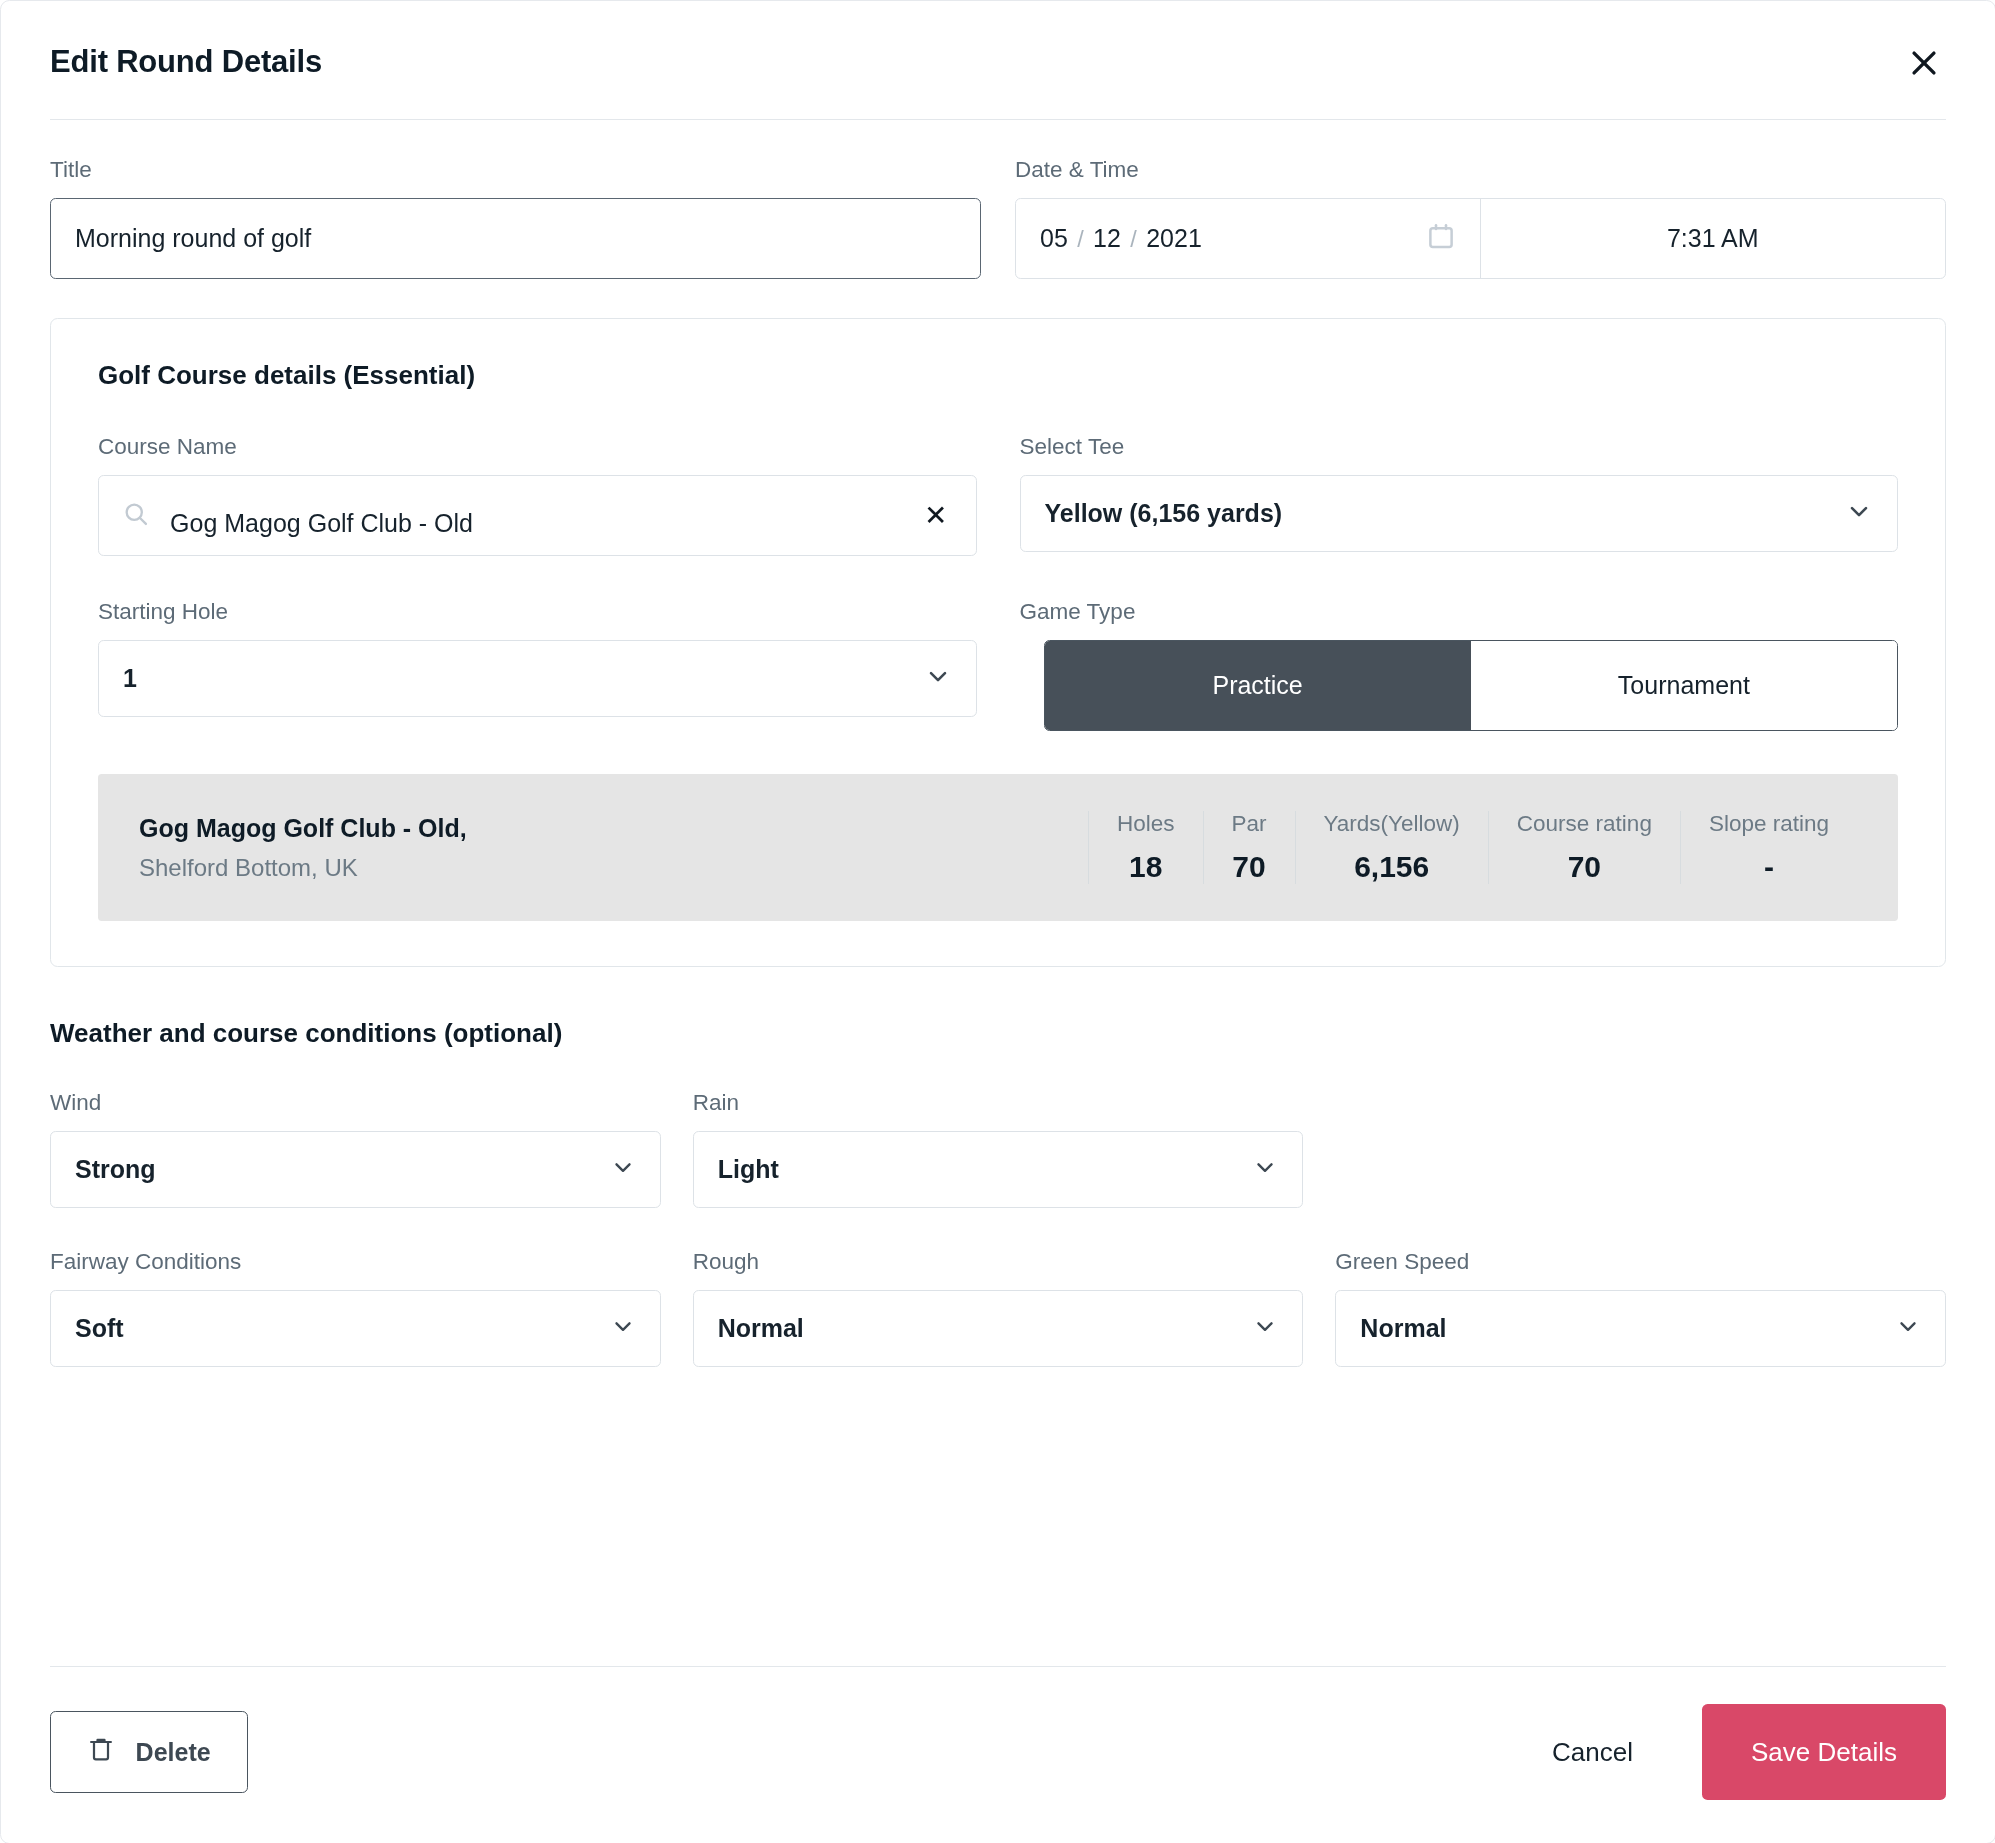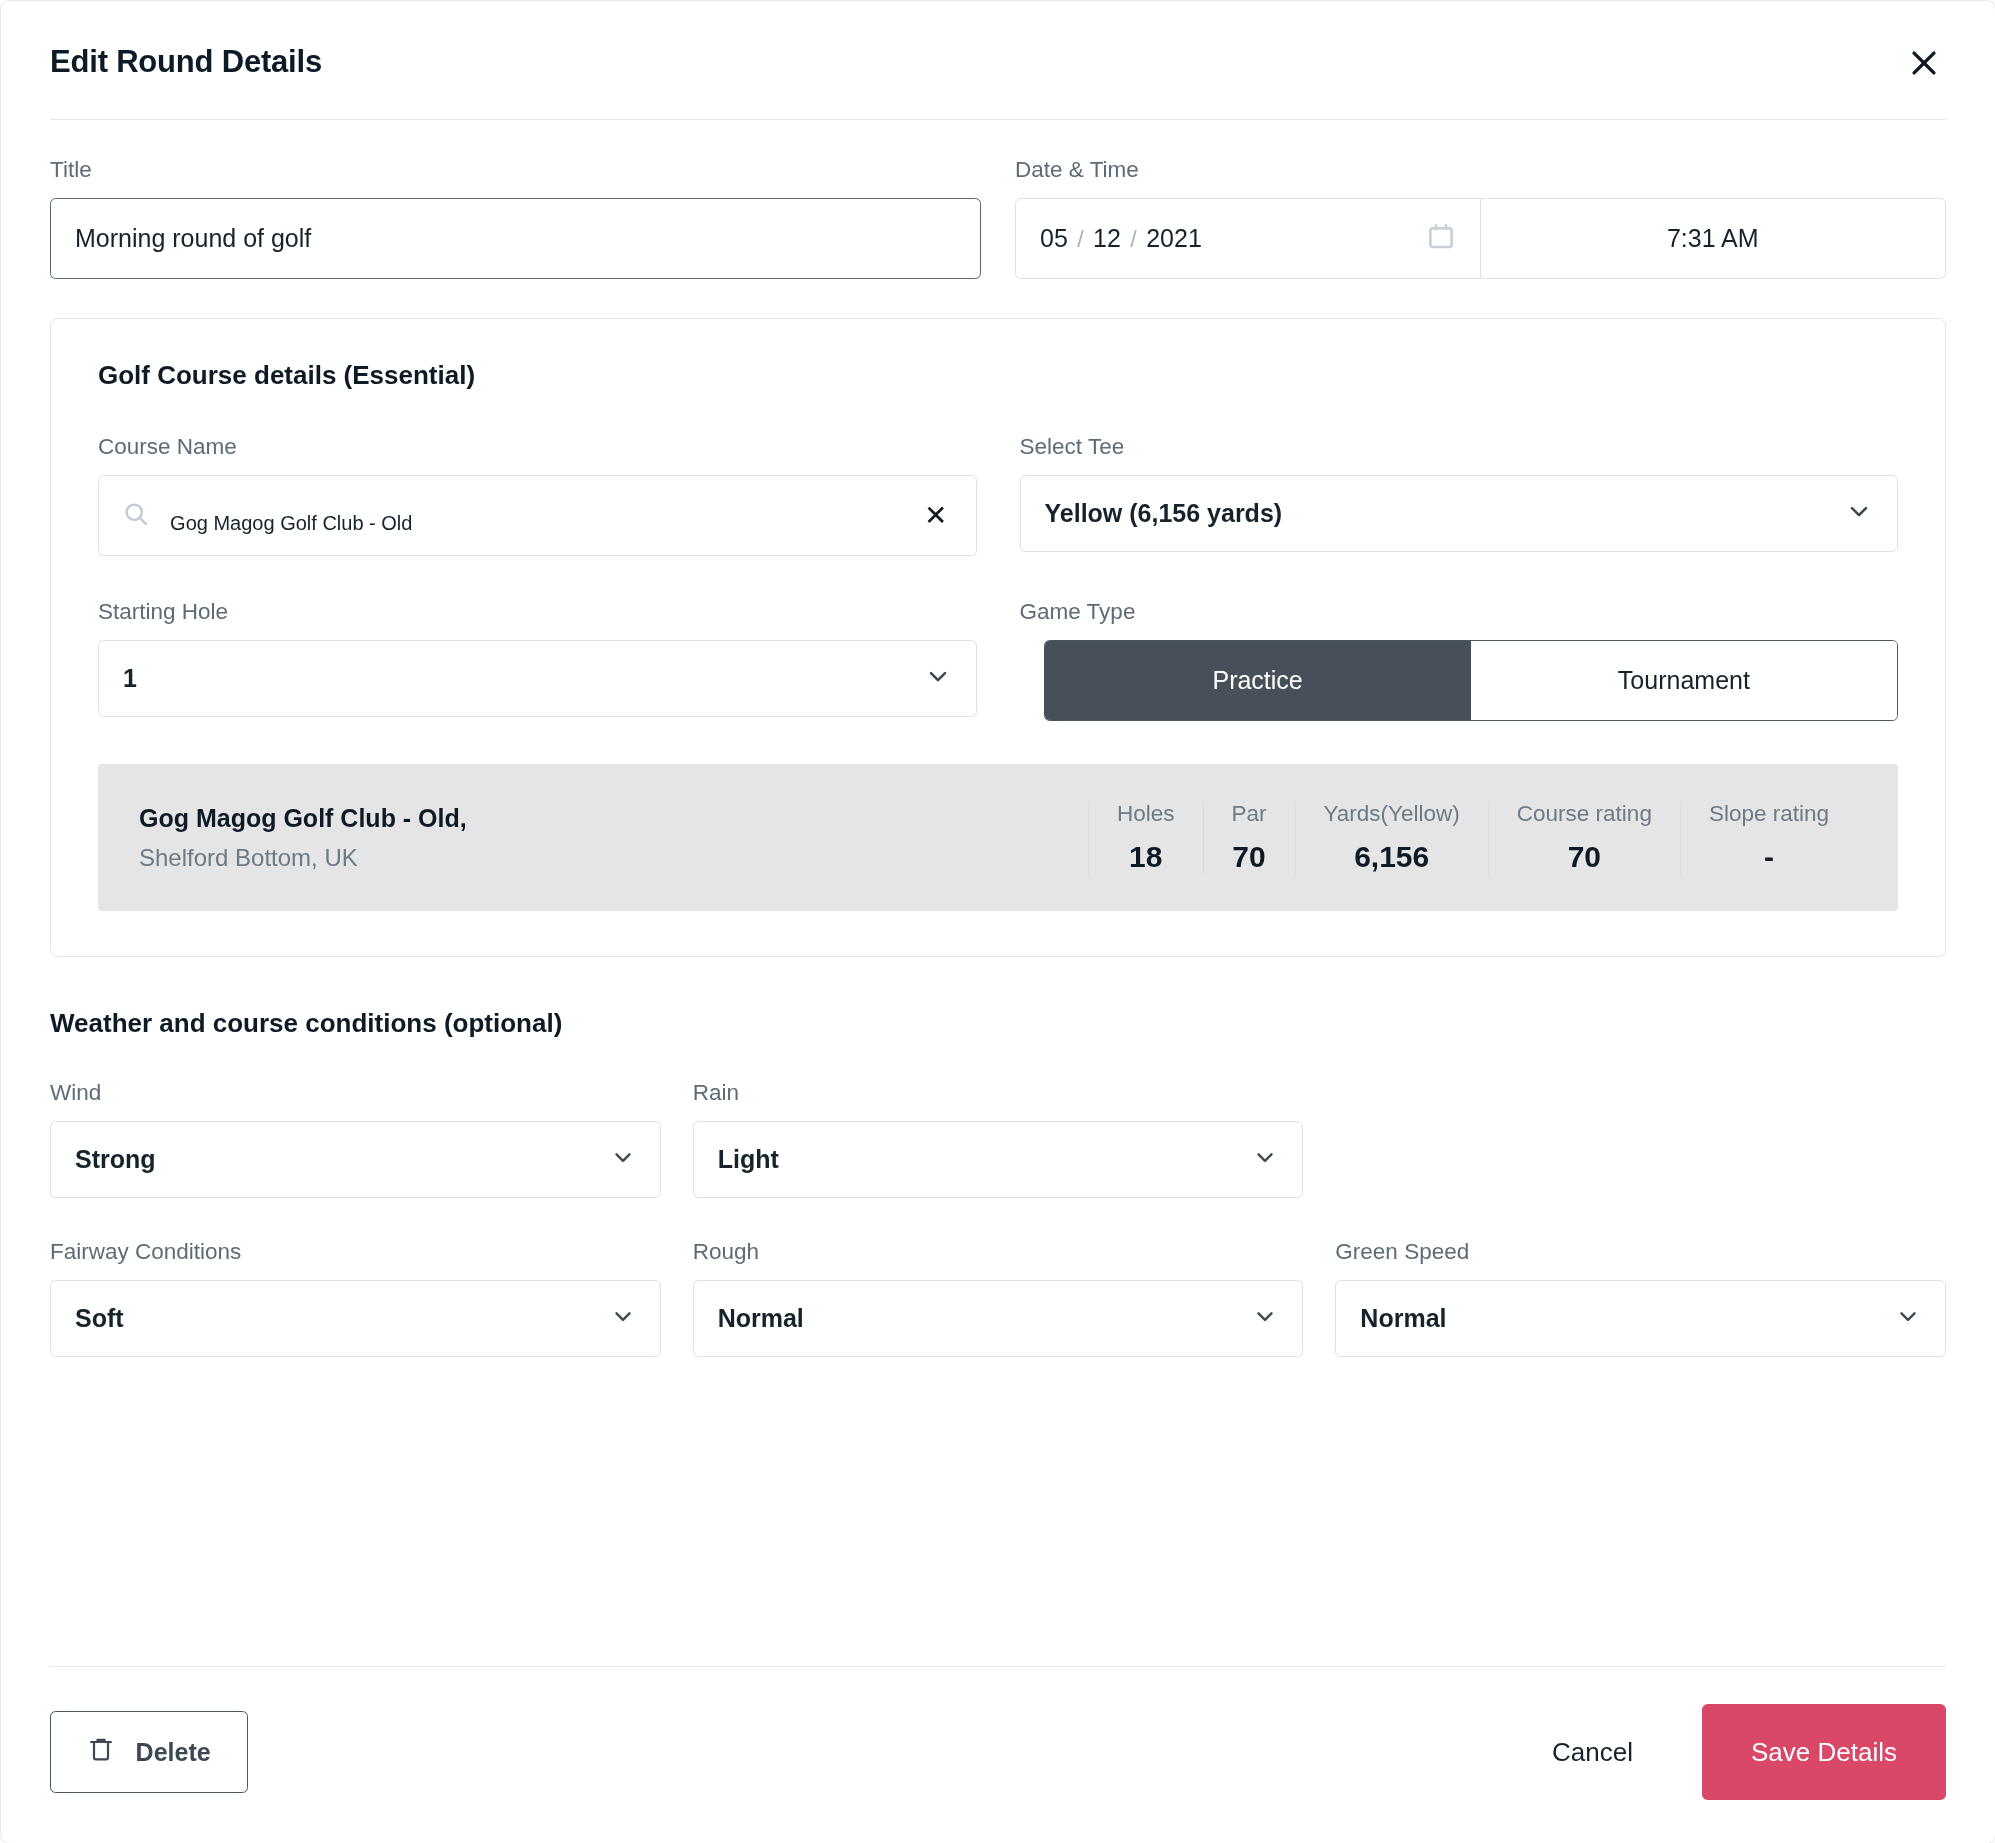--- a/index.html
+++ b/index.html
@@ -138,31 +138,31 @@
   .search-box {
     height: 81px;
     border: 0.9px solid #dde2e7;
     border-radius: 5.6px;
     display: flex;
     align-items: center;
     padding: 0 22.5px;
     gap: 20.6px;
     background: #fff;
   }
-  .search-box .val { flex: 1 1 auto; font-size: 20px; color: #16222c; margin-top: 16px; }
+  .search-box .val { flex: 1 1 auto; font-size: 25px; color: #16222c; margin-top: 16px; }
   .clear-x {
     background: none; border: none; cursor: pointer;
     font-size: 28px; line-height: 1; color: #101820;
     padding: 3.7px 5.6px;
   }
 
   
   .toggle {
     display: flex;
-    height: 81px;
+    height: 91px;
     border: 0.9px solid #4a555f;
     border-radius: 5.6px;
     overflow: hidden;
     margin-left: 24px;
   }
   .toggle-opt {
     flex: 1 1 0;
     display: flex; align-items: center; justify-content: center;
     font-size: 25px;
     cursor: pointer;

